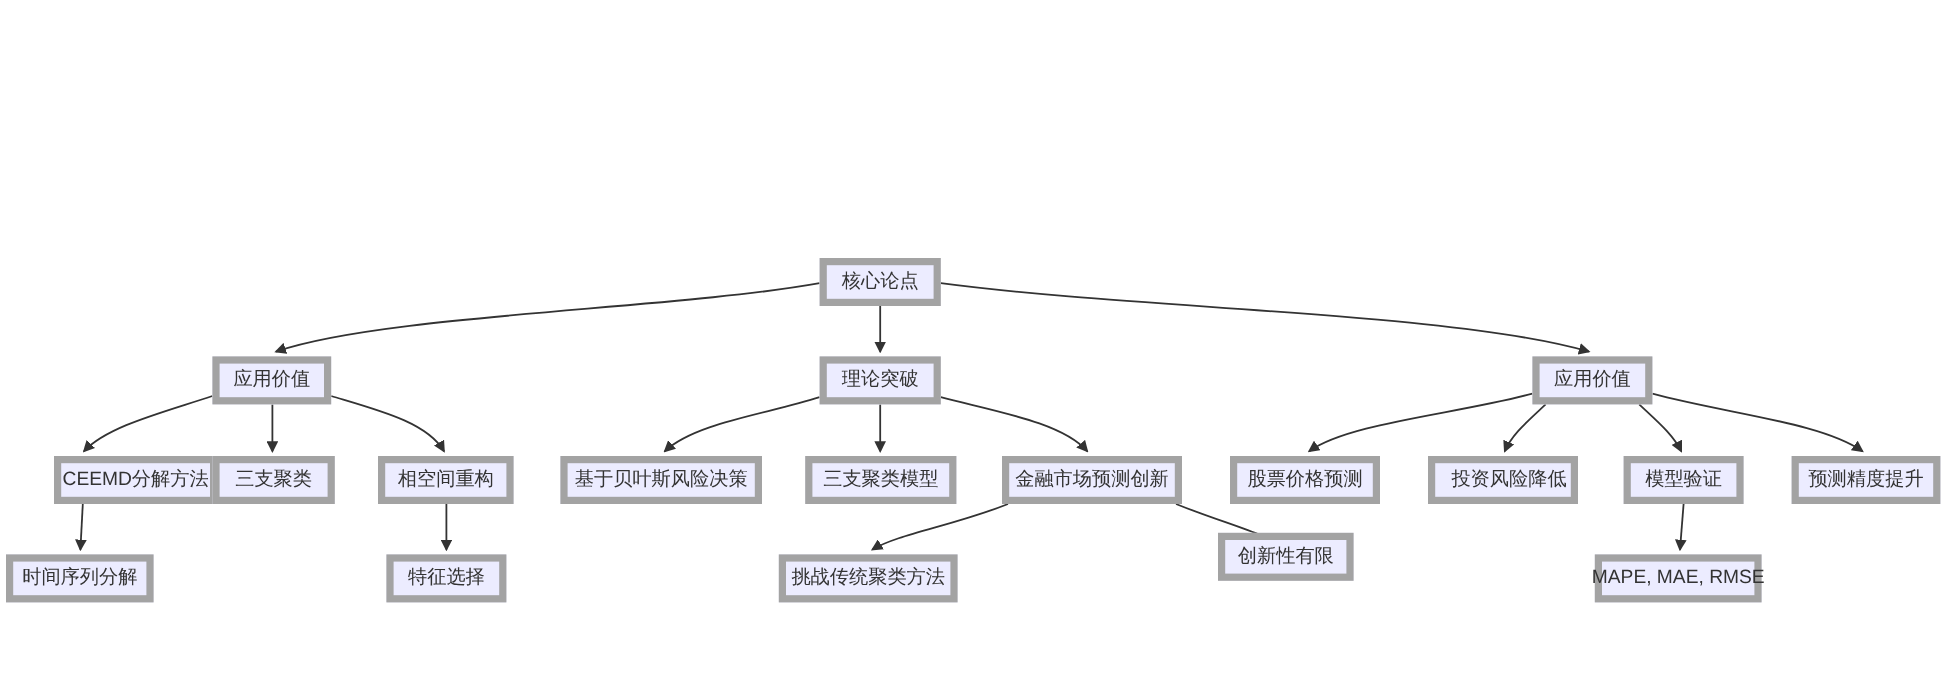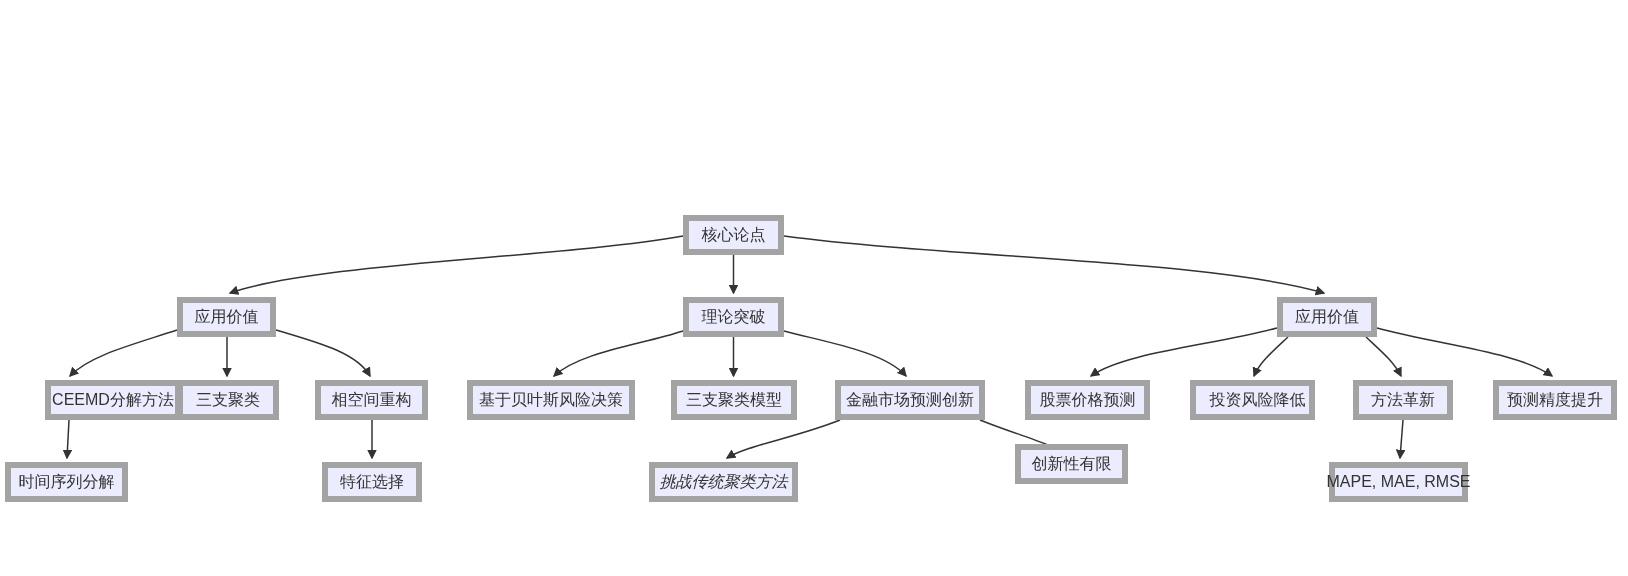--- a/index.html
+++ b/index.html
@@ -115,36 +115,36 @@
 
   <div class="node" style="left:1025px; top:380px; width:125px;">
     <span class="node-label">股票价格预测</span>
   </div>
 
   <div class="node" style="left:1190px; top:380px; width:125px;padding-left:10px;">
     <span class="node-label">投资风险降低</span>
   </div>
 
   <div class="node" style="left:1353px; top:380px; width:100px;">
-    <span class="node-label">方法革新</span>
+    <span class="node-label">模型验证</span>
   </div>
 
   <div class="node" style="left:1493px; top:380px; width:124px;">
     <span class="node-label">预测精度提升</span>
   </div>
 
   <div class="node" style="left:5px; top:462px; width:123px;">
     <span class="node-label">时间序列分解</span>
   </div>
 
   <div class="node" style="left:322px; top:462px; width:100px;">
     <span class="node-label">特征选择</span>
   </div>
 
-  <div class="node" style="left:649px; top:462px; width:149px;font-style:italic;">
+  <div class="node" style="left:649px; top:462px; width:149px;">
     <span class="node-label">挑战传统聚类方法</span>
   </div>
 
   <div class="node" style="left:1015px; top:444px; width:113px;">
     <span class="node-label">创新性有限</span>
   </div>
 
   <div class="node" style="left:1329px; top:462px; width:139px;">
     <span class="node-label">MAPE, MAE, RMSE</span>
   </div>

